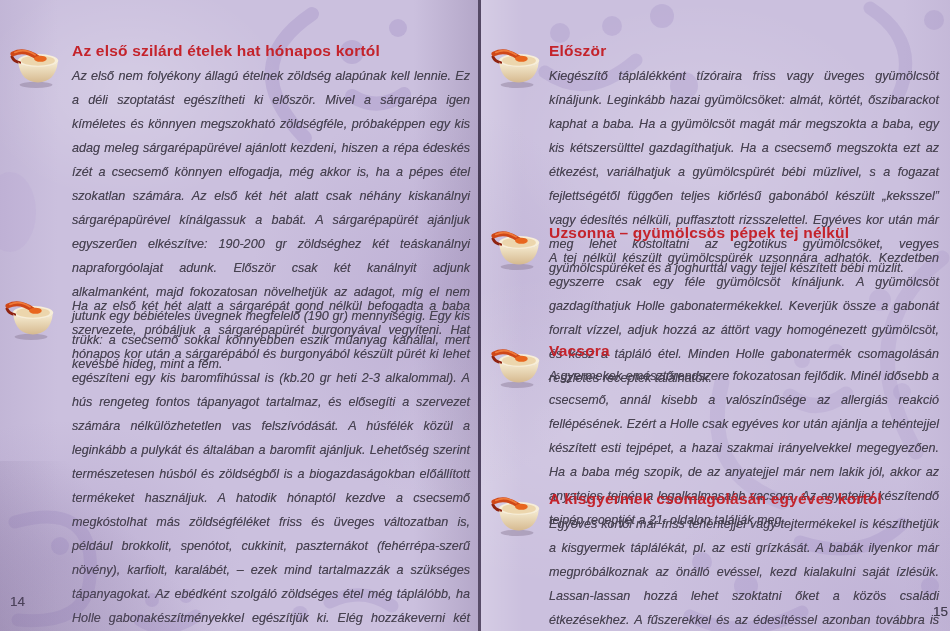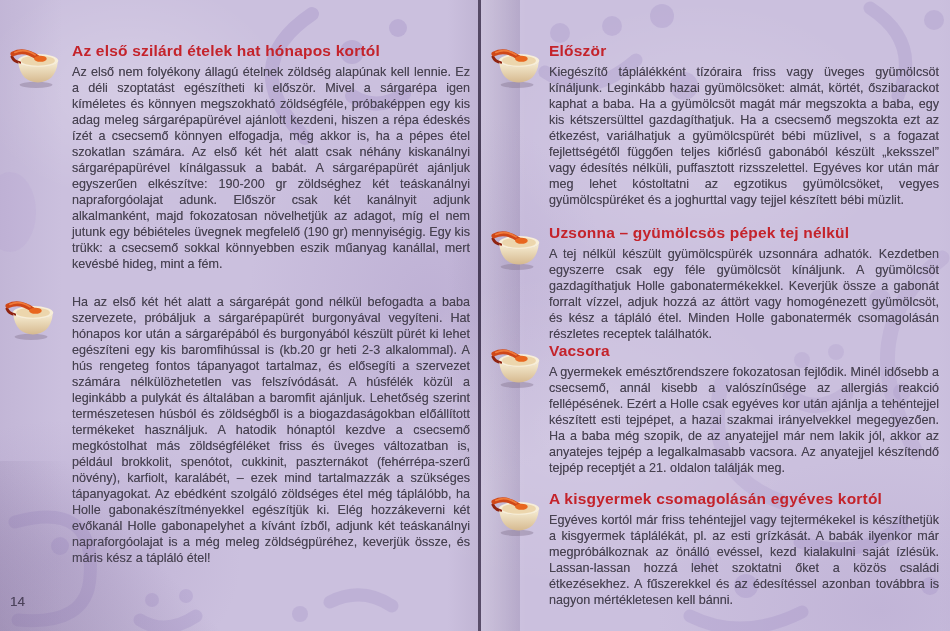--- a/index.html
+++ b/index.html
@@ -11,39 +11,40 @@
     background-color:#cbc0de;
     background-image:
       radial-gradient(ellipse 220px 160px at 130px 90px,  rgba(255,255,255,.20), transparent 70%),
       radial-gradient(ellipse 280px 200px at 700px 140px, rgba(255,255,255,.16), transparent 70%),
       radial-gradient(ellipse 320px 230px at 580px 430px, rgba(255,255,255,.13), transparent 70%),
       radial-gradient(ellipse 260px 280px at 430px 300px, rgba(158,138,190,.28), transparent 70%),
       radial-gradient(ellipse 320px 220px at 880px 610px, rgba(158,138,190,.22), transparent 70%),
       radial-gradient(ellipse 260px 200px at 60px 560px,  rgba(150,128,180,.25), transparent 70%);
   }
   .doodles{position:absolute;inset:0;pointer-events:none;}
-  .page{position:absolute;top:0;height:631px;padding-left:39px;}
+  .page{position:absolute;top:0;height:631px;}
   .page-left{left:0;width:481px;
     background:linear-gradient(to right, rgba(140,120,168,.14), rgba(140,120,168,0) 12%, rgba(140,120,168,0) 86%, rgba(96,76,122,.22) 100%);}
   .page-right{left:481px;width:469px;
     background:linear-gradient(to right, rgba(255,255,255,.20), rgba(255,255,255,0) 9%, rgba(140,120,168,0) 90%, rgba(150,130,175,.12) 100%);}
   .spine{position:absolute;top:0;left:478px;width:3px;height:631px;
     background:linear-gradient(to bottom,#564a66,#463b56 30%,#4e4260 70%,#5a4e6a);}
   .corner-shade{position:absolute;left:0;bottom:0;width:230px;height:170px;pointer-events:none;
     background:linear-gradient(48deg, rgba(104,84,128,.32), rgba(104,84,128,0) 58%);}
   .section{position:absolute;}
   .bowl{position:absolute;width:56px;height:47px;}
   .sec-content{color:var(--body-color,#474250);}
   .sec-heading{
     font-size:15.5px;font-weight:bold;color:var(--heading-color,#c4232b);
     margin:0 0 4px 0;letter-spacing:.2px;
   }
   .sec-body{
-    font-size:12.6px;line-height:16px;text-align:justify;
+    font-size:12.6px;line-height:24px;text-align:justify;
     text-shadow:0 0 .4px rgba(70,60,82,.55);
+    font-style:italic;
   }
   
   .page-left .section{left:0;width:481px;}
   .page-left .bowl{left:10px;top:0;}
   .page-left .sec-content{margin-left:72px;width:398px;}
   .sec-l1{top:42px;} .sec-l2{top:294px;}
   .sec-l2 .bowl{left:5px;}
   
   .page-right .section{left:0;width:469px;}
   .page-right .bowl{left:10px;top:0;}

